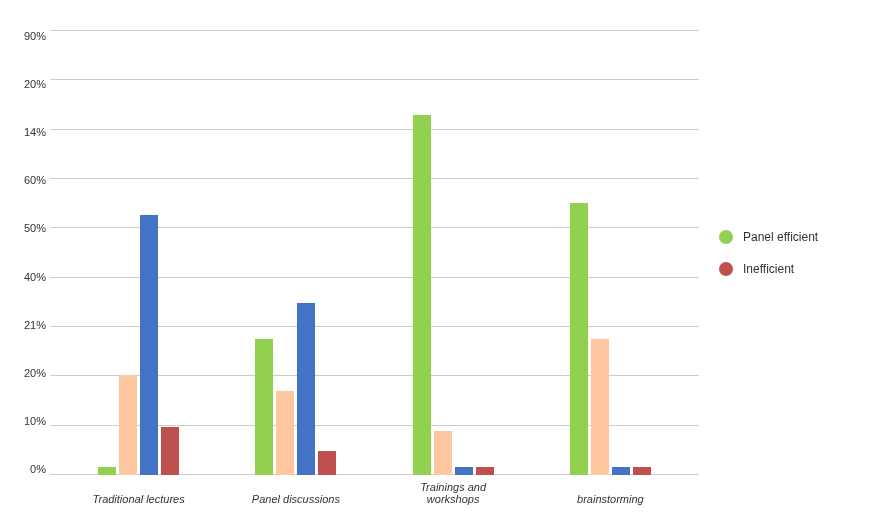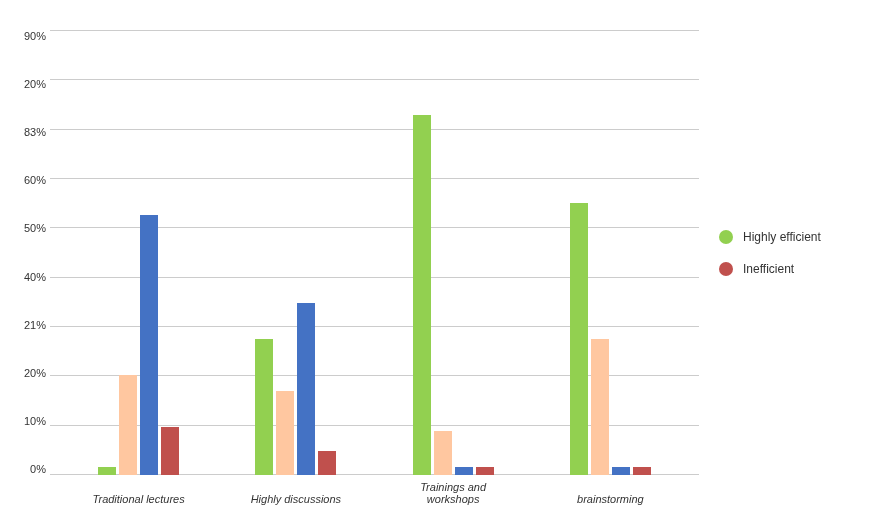--- a/index.html
+++ b/index.html
@@ -154,21 +154,21 @@
   <div class="chart-body">
     <div class="chart-area">
       <div class="y-axis-labels" id="y-axis-labels">
           <span class="y-label">0%</span>
           <span class="y-label">10%</span>
           <span class="y-label">20%</span>
           <span class="y-label">21%</span>
           <span class="y-label">40%</span>
           <span class="y-label">50%</span>
           <span class="y-label">60%</span>
-          <span class="y-label">83%</span>
+          <span class="y-label">14%</span>
           <span class="y-label">20%</span>
           <span class="y-label">90%</span>
         </div>
       <div class="plot-area">
         <div class="grid-lines" id="grid-lines">
             <div class="grid-line"></div>
             <div class="grid-line"></div>
             <div class="grid-line"></div>
             <div class="grid-line"></div>
             <div class="grid-line"></div>
@@ -199,30 +199,30 @@
             </div>
             <div class="group">
               <div class="bar bar-green" style="height: 272px;"></div>
               <div class="bar bar-peach" style="height: 136px;"></div>
               <div class="bar bar-blue" style="height: 8px;"></div>
               <div class="bar bar-red" style="height: 8px;"></div>
             </div>
           </div>
         <div class="x-labels" id="x-labels">
             <div class="x-label">Traditional lectures</div>
-            <div class="x-label">Highly discussions</div>
+            <div class="x-label">Panel discussions</div>
             <div class="x-label">Trainings and workshops</div>
             <div class="x-label">brainstorming</div>
           </div>
       </div>
     </div>
     <div class="legend" id="legend">
         <div class="legend-item">
           <div class="legend-dot" style="background: rgb(146, 208, 80);"></div>
-          <span class="legend-label">Highly efficient</span>
+          <span class="legend-label">Panel efficient</span>
         </div>
         <div class="legend-item">
           <div class="legend-dot" style="background: rgb(192, 80, 77);"></div>
           <span class="legend-label">Inefficient</span>
         </div>
       </div>
   </div>
 </div>
 
 </body></html>

